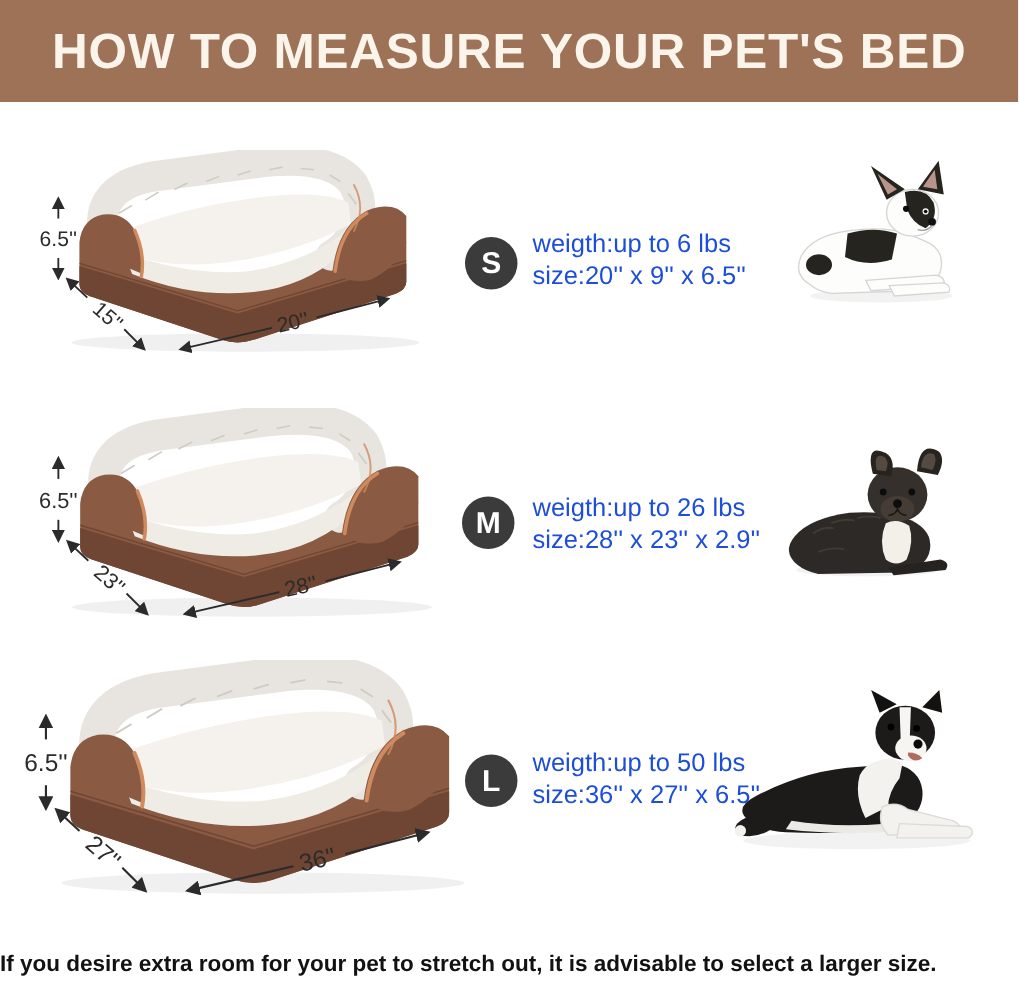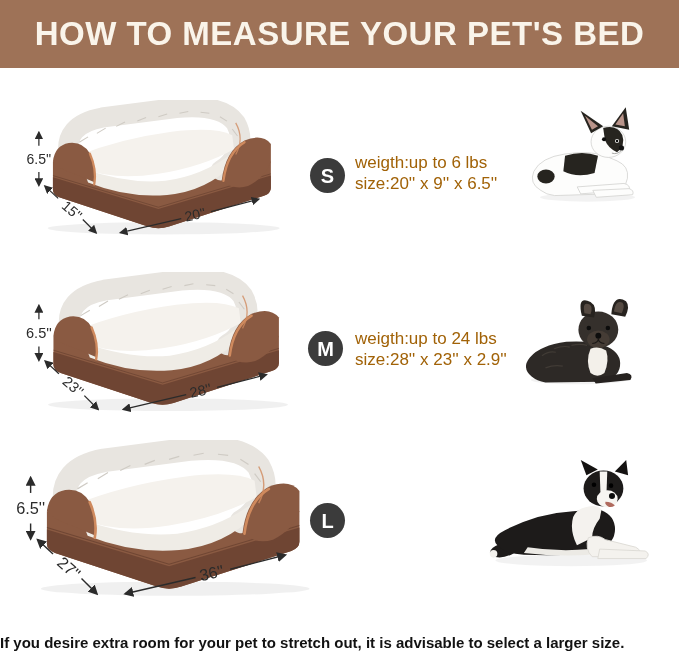--- a/index.html
+++ b/index.html
@@ -10,21 +10,21 @@
   .header h1{margin:0;font-size:33px;font-weight:700;color:#faf4ea;letter-spacing:.5px;white-space:nowrap;}
   .size-row{position:absolute;left:0;width:679px;}
   .row-s{top:88px;height:162px;}
   .row-m{top:262px;height:168px;}
   .row-l{top:432px;height:190px;}
   .bed-svg{position:absolute;}
   .bed-svg .dim{font-family:"Liberation Sans",sans-serif;font-size:16px;fill:#2b2b2b;}
   .badge{position:absolute;width:35px;height:35px;border-radius:50%;background:#3b3b3b;
          display:flex;align-items:center;justify-content:center;}
   .badge span{color:#ffffff;font-size:20px;font-weight:700;line-height:1;}
-  .info{position:absolute;left:355px;color:#a16207;font-size:17px;line-height:21px;white-space:nowrap;}
+  .info{position:absolute;left:355px;color:#1d4ed8;font-size:17px;line-height:21px;white-space:nowrap;}
   .dog-svg{position:absolute;}
   .footer-note{position:absolute;left:0;top:634px;width:567px;text-align:center;
                font-size:15px;font-weight:700;color:#121212;white-space:nowrap;}
 </style>
 </head>
 <body>
 
 <svg width="0" height="0" style="position:absolute" aria-hidden="true">
   <defs>
     <marker id="ah" viewBox="0 0 10 10" refX="8" refY="5" markerWidth="7" markerHeight="7" orient="auto-start-reverse">
@@ -106,21 +106,21 @@
     <svg class="bed-svg" style="left:8px;top:10px" width="300" height="150" viewBox="0 0 310 165">
       <use href="#bed-art"></use>
       <text class="dim" x="24" y="73" text-anchor="middle">6.5''</text>
       <text class="dim" x="58" y="130" text-anchor="middle" transform="rotate(41 58 130)">23''</text>
       <text class="dim" x="203" y="136" text-anchor="middle" transform="rotate(-13 203 136)">28''</text>
     </svg>
     <div class="badge" style="left:308px;top:69px">
       <span>M</span>
     </div>
     <div class="info" style="top:66px">
-      <div>weigth:up to 24 lbs</div>
+      <div>weigth:up to 26 lbs</div>
       <div>size:28'' x 23'' x 2.9''</div>
     </div>
     <svg class="dog-svg" style="left:516px;top:30px" width="130" height="98" viewBox="0 0 150 110">
       <ellipse cx="72" cy="100" rx="55" ry="5" fill="rgba(0,0,0,0.05)"></ellipse>
       <path d="M18,96 Q6,86 16,74 Q28,60 58,56 Q88,54 106,62 Q122,70 120,84 Q118,98 98,102 L34,103 Q24,101 18,96 Z" fill="#2d2926"></path>
       <path d="M30,72 q8,-6 16,-4 M44,64 q10,-4 18,-2 M64,60 q10,-2 18,0 M34,86 q10,-4 20,-2" stroke="#46403a" stroke-width="1.4" fill="none" opacity="0.8"></path>
       <path d="M88,98 L128,92 Q136,94 132,100 L92,104 Z" fill="#262220"></path>
       <ellipse cx="95" cy="42" rx="23" ry="21" fill="#35302c"></ellipse>
       <path d="M76,26 Q70,2 86,10 Q94,15 90,28 Z" fill="#27231f"></path>
       <path d="M79,23 Q76,9 85,13 Q89,16 86,24 Z" fill="#554a42"></path>
@@ -138,20 +138,24 @@
   <section class="size-row row-l">
     <svg class="bed-svg" style="left:6px;top:8px" width="316" height="168" viewBox="0 0 310 165">
       <use href="#bed-art"></use>
       <text class="dim" x="24" y="73" text-anchor="middle">6.5''</text>
       <text class="dim" x="58" y="130" text-anchor="middle" transform="rotate(41 58 130)">27''</text>
       <text class="dim" x="203" y="136" text-anchor="middle" transform="rotate(-13 203 136)">36''</text>
     </svg>
     <div class="badge" style="left:310px;top:71px">
       <span>L</span>
     </div>
+    <div class="info" style="top:66px">
+      <div>weigth:up to 50 lbs</div>
+      <div>size:36'' x 27'' x 6.5''</div>
+    </div>
     <svg class="dog-svg" style="left:486px;top:26px" width="180" height="114" viewBox="0 0 190 120">
       <ellipse cx="90" cy="108" rx="80" ry="6" fill="rgba(0,0,0,0.05)"></ellipse>
       <path d="M16,90 Q0,96 6,103 Q16,108 30,100 Q24,94 16,90 Z" fill="#1d1b1a"></path>
       <circle cx="8" cy="101" r="4" fill="#f4f2ee"></circle>
       <path d="M12,92 Q4,84 20,76 Q55,58 92,56 L118,54 Q134,58 136,72 Q138,88 120,98 Q90,104 40,102 Q20,101 12,92 Z" fill="#1d1b1a"></path>
       <path d="M40,100 Q75,104 110,102 L110,96 Q75,99 44,94 Z" fill="#eceae5"></path>
       <ellipse cx="124" cy="32" rx="21" ry="19" fill="#1d1b1a"></ellipse>
       <path d="M106,18 L100,2 L118,12 Z" fill="#141211"></path>
       <path d="M136,14 L148,2 L150,18 Z" fill="#141211"></path>
       <path d="M120,14 L128,14 L127,42 L121,42 Z" fill="#f7f5f1"></path>

